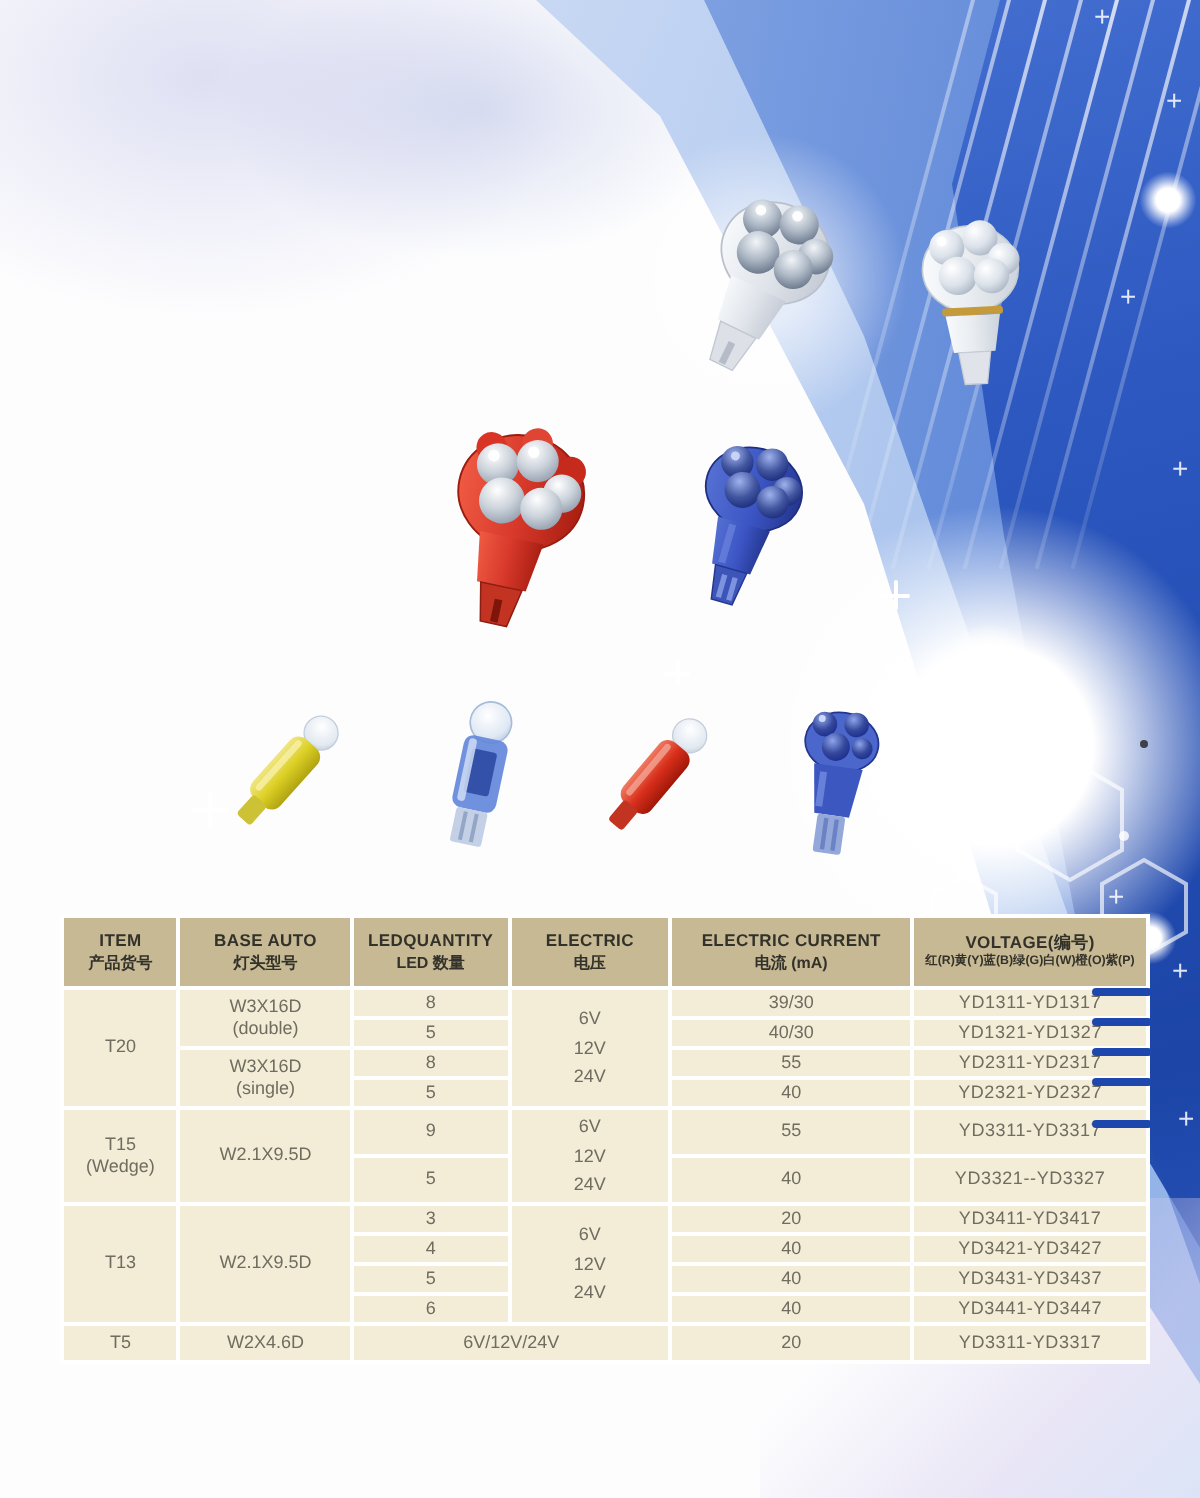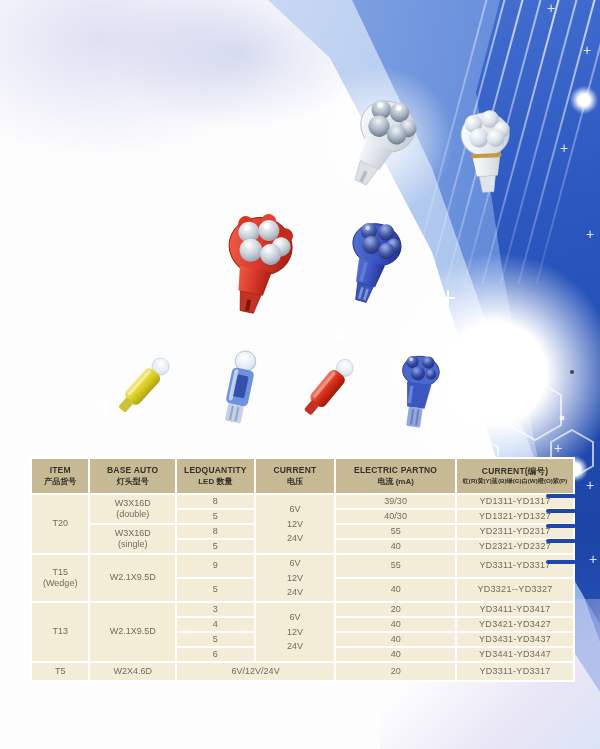--- a/index.html
+++ b/index.html
@@ -321,29 +321,29 @@
           </th>
       <th>
         <span class="en">BASE AUTO</span>
             <span class="cn">灯头型号</span>
           </th>
       <th>
         <span class="en">LEDQUANTITY</span>
             <span class="cn">LED 数量</span>
           </th>
       <th>
-        <span class="en">CURRENT</span>
+        <span class="en">ELECTRIC</span>
             <span class="cn">电压</span>
           </th>
       <th>
-        <span class="en">ELECTRIC PARTNO</span>
+        <span class="en">ELECTRIC CURRENT</span>
             <span class="cn">电流 (mA)</span>
           </th>
       <th>
-        <span class="en">CURRENT(编号)</span>
+        <span class="en">VOLTAGE(编号)</span>
             <span class="cn tiny">红(R)黄(Y)蓝(B)绿(G)白(W)橙(O)紫(P)</span>
           </th>
     </tr>
 
     <tr class="rA">
       <td rowspan="4">T20</td>
       <td rowspan="2">
         <span class="ln">W3X16D</span>
             <span class="ln">(double)</span>
           </td>

